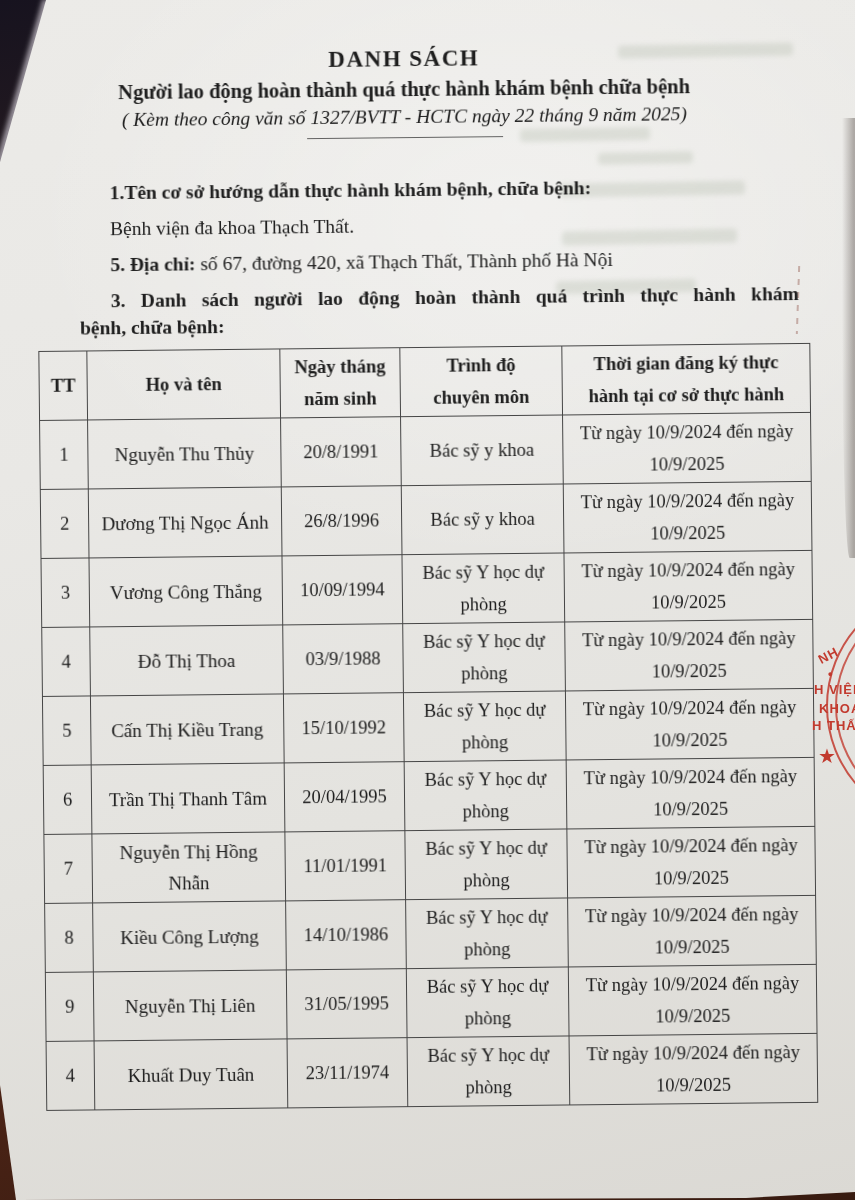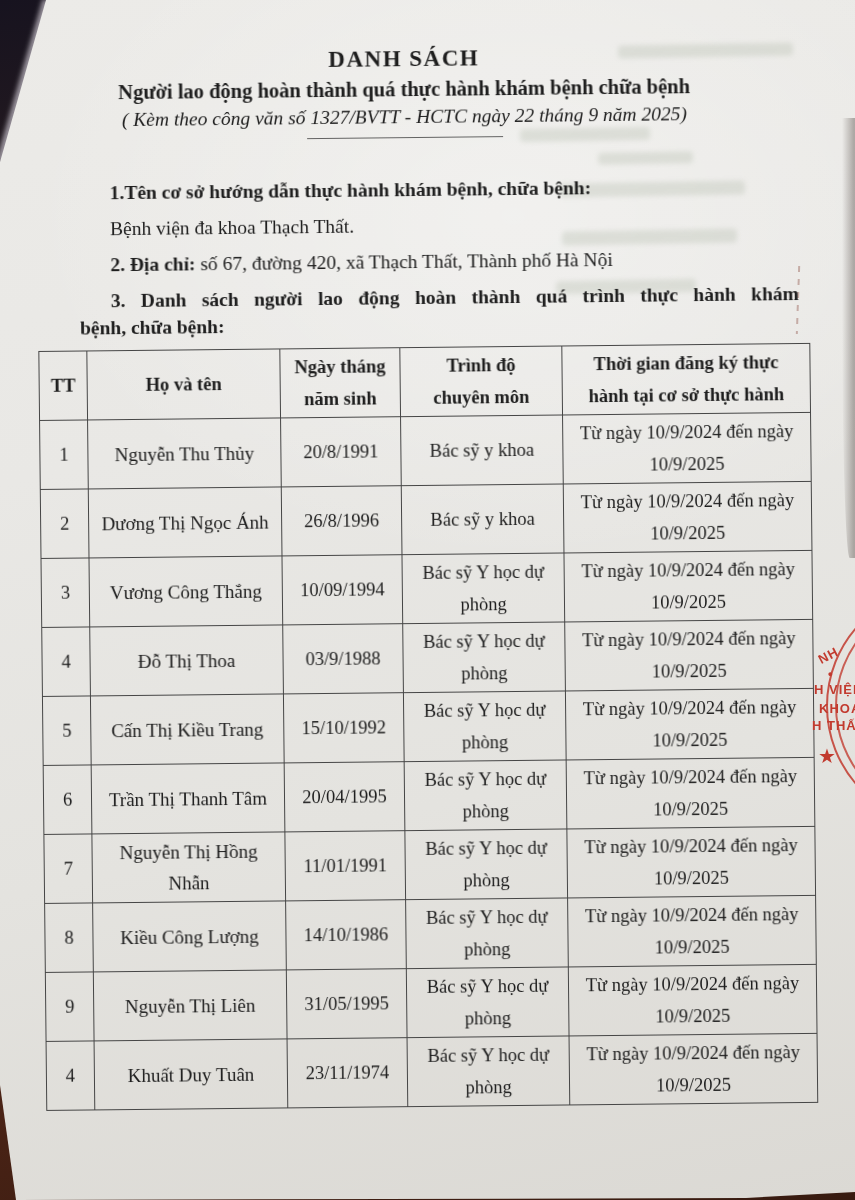--- a/index.html
+++ b/index.html
@@ -112,21 +112,21 @@
       <div class="headings">
         <div class="doc-title">DANH SÁCH</div>
         <div class="doc-subtitle">Người lao động hoàn thành quá thực hành khám bệnh chữa bệnh</div>
         <div class="doc-ref">( Kèm theo công văn số 1327/BVTT - HCTC  ngày 22 tháng 9 năm 2025)</div>
         <hr class="head-rule">
       </div>
 
       <div class="doc-body">
         <p><span class="bold">1.Tên cơ sở hướng dẫn thực hành khám bệnh, chữa bệnh:</span></p>
         <p>Bệnh viện đa khoa Thạch Thất.</p>
-        <p><span class="bold">2. Địa chỉ:</span><span> số 67, đường 420, xã Thạch Thất, Thành phố Hà Nội</span></p>
+        <p><span class="bold">5. Địa chỉ:</span><span> số 67, đường 420, xã Thạch Thất, Thành phố Hà Nội</span></p>
         <p class="p-sec3">
           <span class="l1">3. Danh sách người lao động hoàn thành quá trình thực hành khám</span>
           <span class="l2">bệnh, chữa bệnh:</span>
         </p>
       </div>
 
       <table class="doc-table">
         <colgroup>
           <col class="col-tt">
             <col class="col-name">

